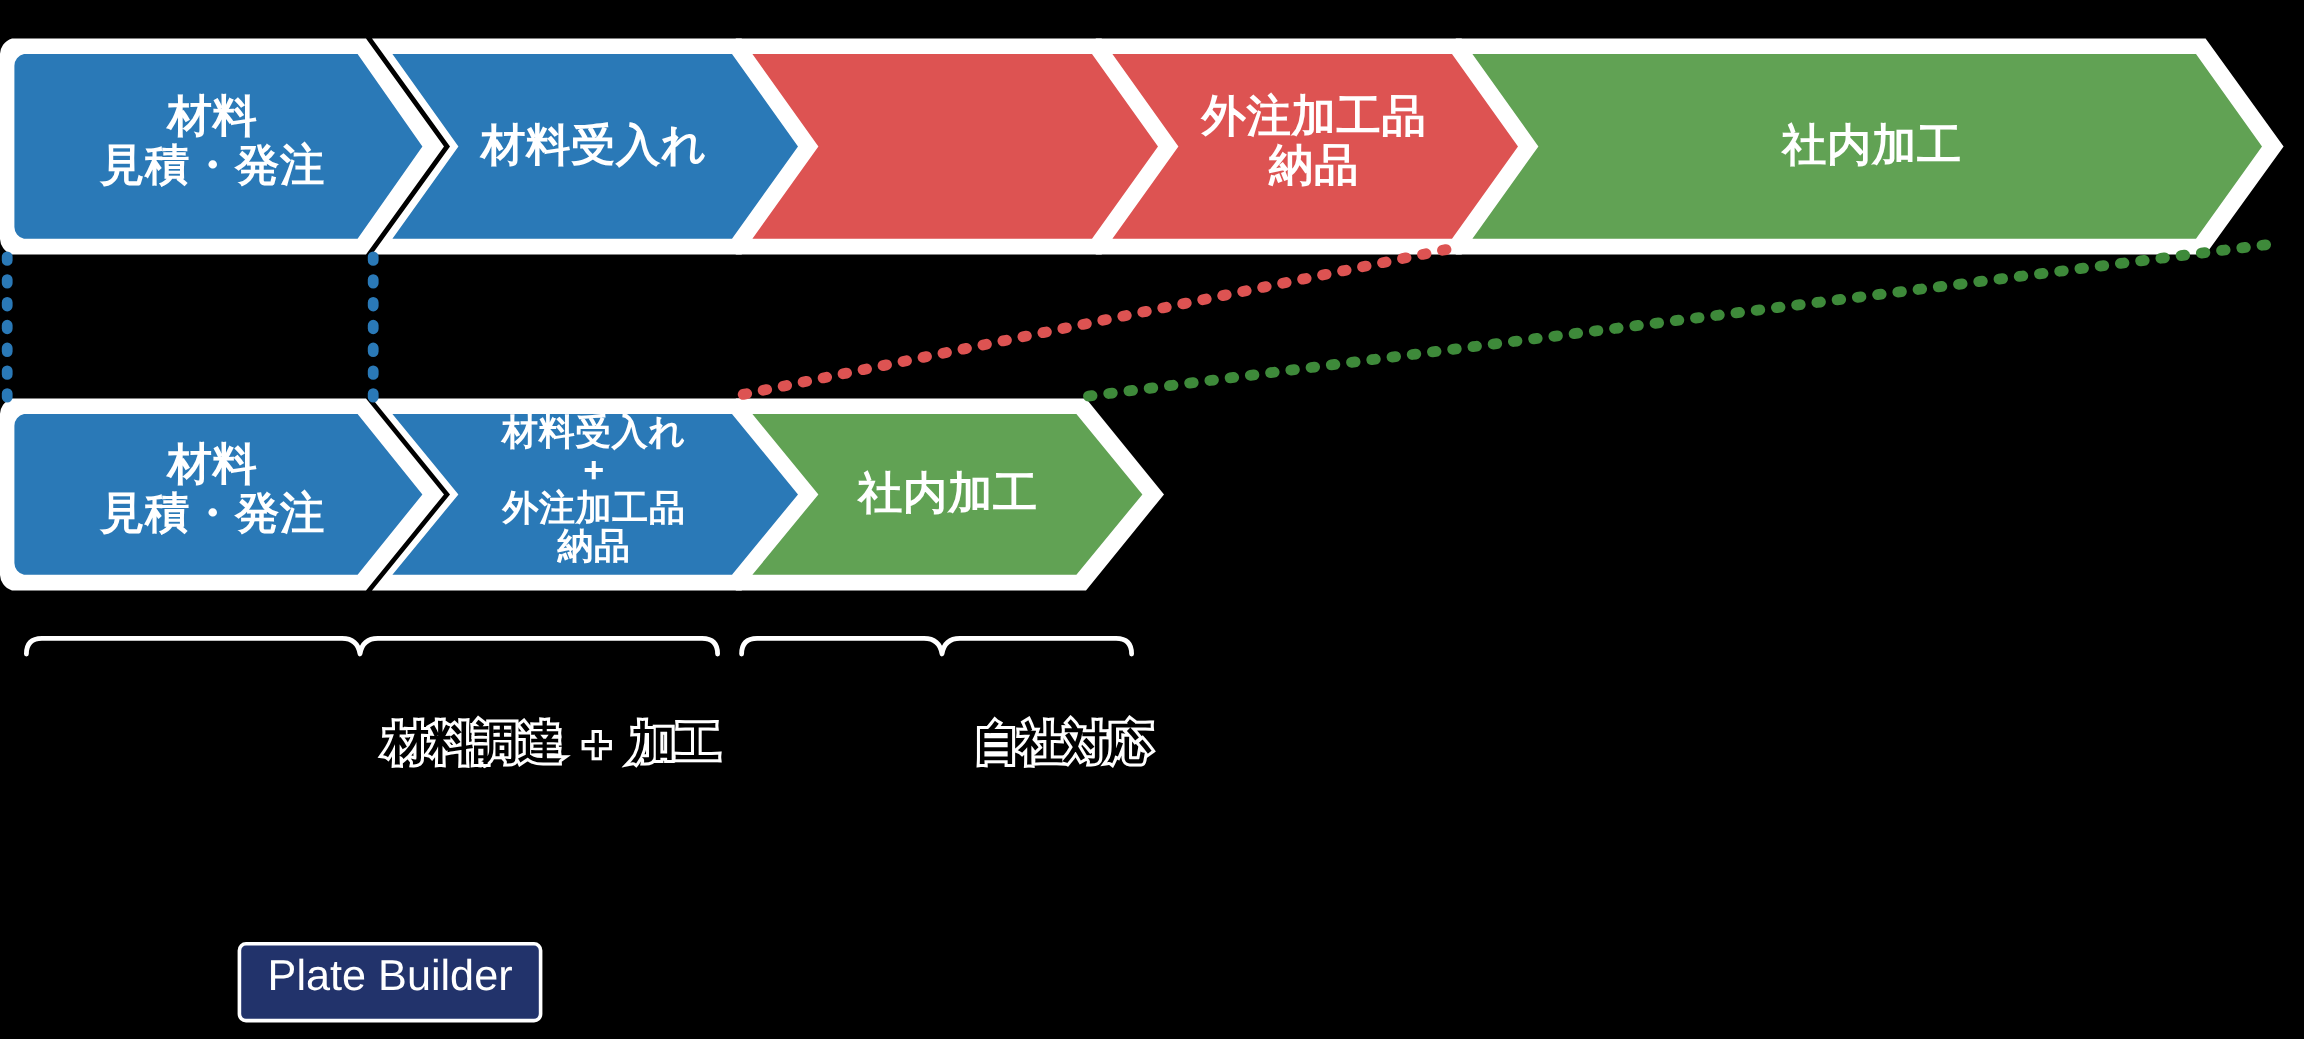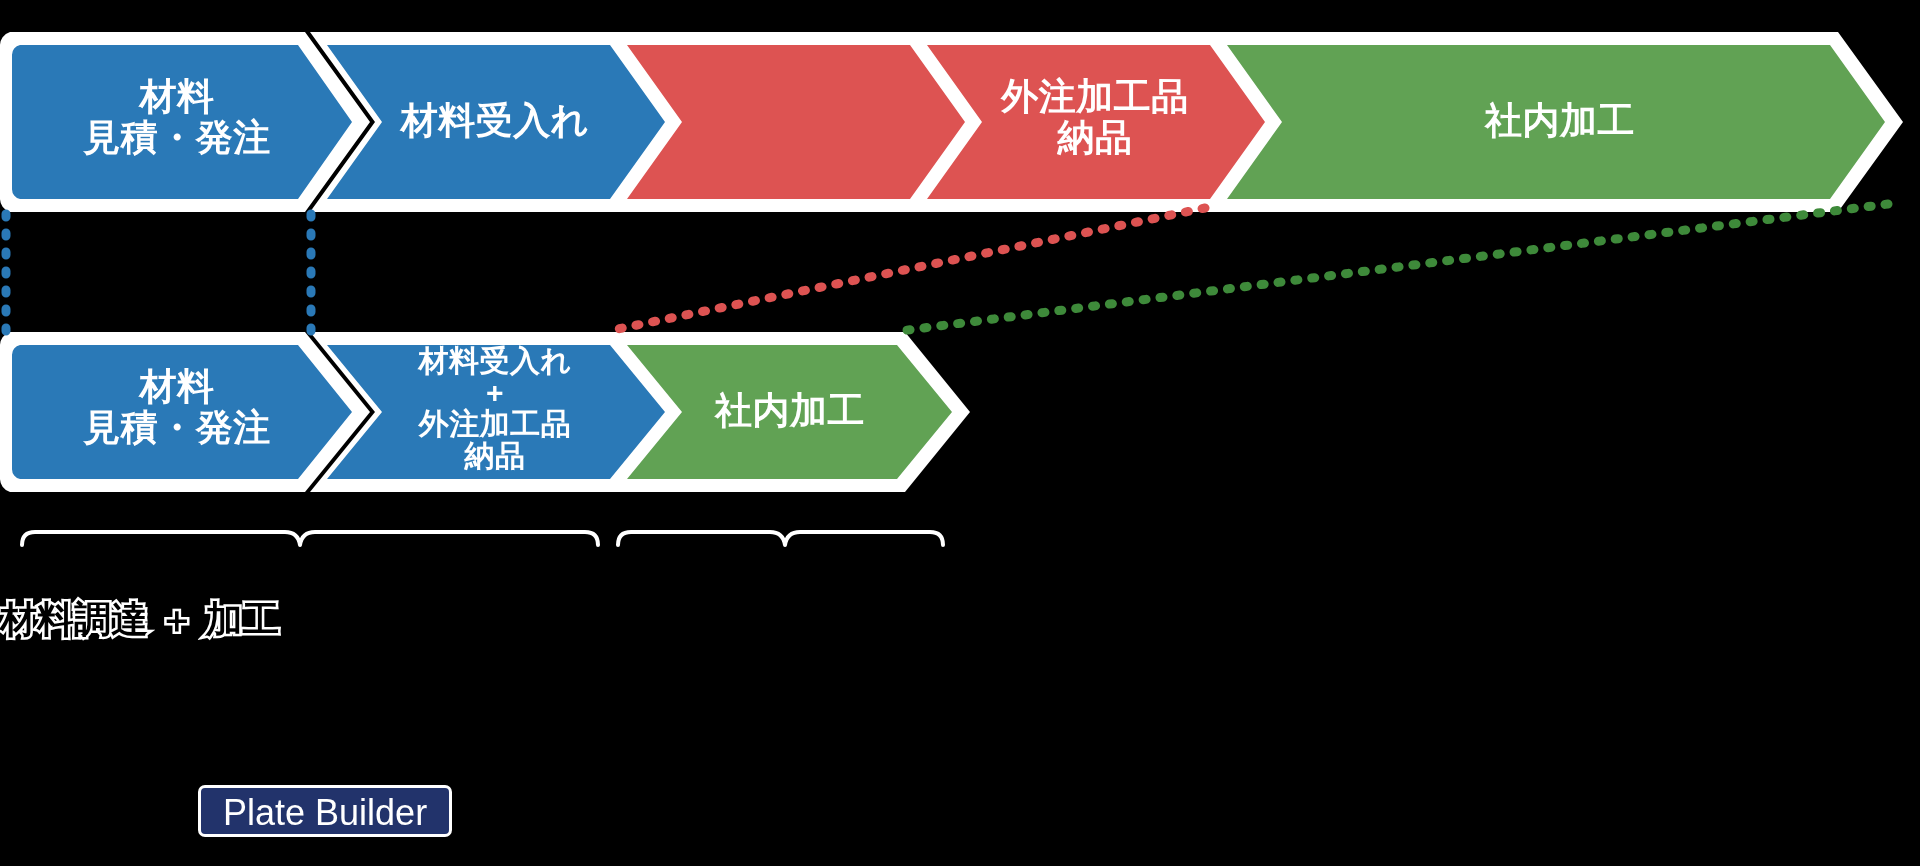--- a/index.html
+++ b/index.html
@@ -13,27 +13,27 @@
     position:absolute;color:#ffffff;font-weight:bold;text-align:center;
     line-height:1.12;letter-spacing:0.5px;white-space:pre-line;
     pointer-events:none;
   }
   .row1-text{font-size:37px;}
   .row2-text{font-size:37px;}
   .row2-text.small{font-size:30px;line-height:1.05;}
   .grp-label{
     position:absolute;font-size:37px;font-weight:bold;color:#000000;
     -webkit-text-stroke:5px #ffffff;paint-order:stroke fill;
-    text-align:left;white-space:nowrap;
+    text-align:right;white-space:nowrap;
   }
   .grp-label span{position:relative;}
   .badge{
     position:absolute;background:#22336b;border:3px solid #ffffff;
     border-radius:7px;color:#ffffff;font-size:36px;font-weight:normal;
-    padding:4px 22px 0 22px;white-space:nowrap;text-align:center;
+    padding:4px 22px 15px 22px;white-space:nowrap;text-align:center;
     box-sizing:border-box;
   }
 </style>
 </head>
 <body>
 
 <div id="stage">
 
   <svg class="svg-layer" viewBox="0 0 1920 866" xmlns="http://www.w3.org/2000/svg">
 
@@ -96,16 +96,19 @@
 見積・発注</div>
   <div class="chev-text row2-text small" style="left:345px;top:345px;width:300px;">材料受入れ
 +
 外注加工品
 納品</div>
   <div class="chev-text row2-text" style="left:645px;top:390px;width:290px;">社内加工</div>
 
   <div class="grp-label" style="left:0px;top:595px;width:600px;">
     <span>材料調達 ＋ 加工</span>
   </div>
+  <div class="grp-label" style="left:600px;top:595px;width:360px;">
+    <span>自社対応</span>
+  </div>
 
   <div class="badge" style="left:198px;top:785px;">Plate Builder</div>
 
 </div>
 
 </body></html>

